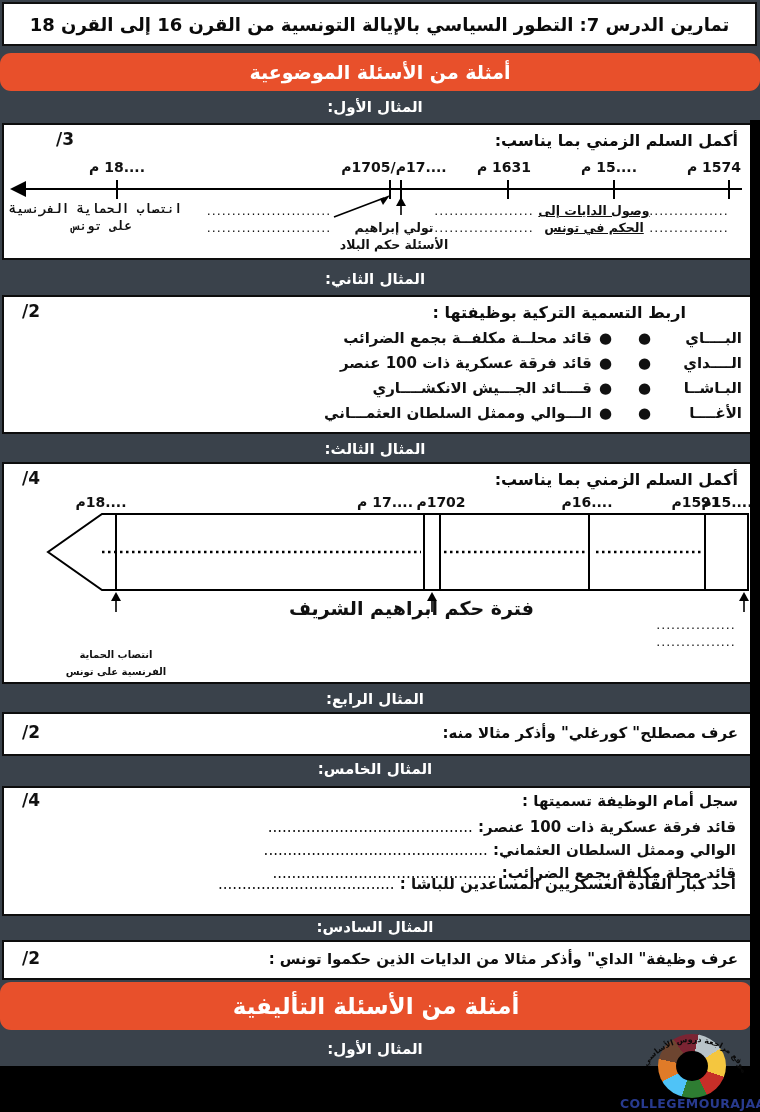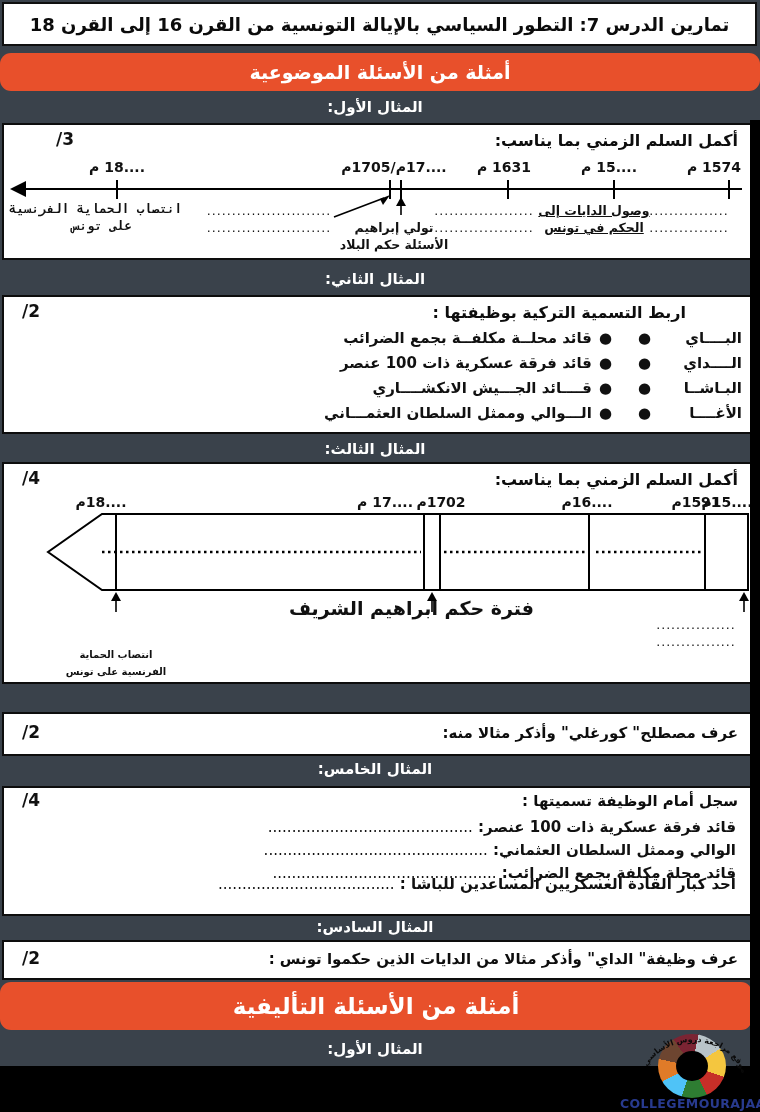--- a/index.html
+++ b/index.html
@@ -196,20 +196,23 @@
     </div>
     <div class="bl" style="left:330px;top:136px;width:200px;font-size:19px;">
       <div>فترة حكم ابراهيم الشريف</div>
     </div>
     <div class="bl" style="left:22px;top:146px;width:180px;font-size:10px;margin-top:36px;">
       <div>انتصاب الحماية</div>
       <div>الفرنسية على تونس</div>
     </div>
   </div>
 
+  <div class="dark-label" style="top:690px;">
+    <span>المثال الرابع:</span>
+  </div>
 
   <div class="white-box" style="top:712px;height:40px;">
     <div class="score" style="left:18px;top:8px;">/2</div>
     <div class="q" style="right:12px;top:10px;font-size:15px;">عرف مصطلح" كورغلي" وأذكر مثالا منه:</div>
   </div>
 
   <div class="dark-label" style="top:760px;">
     <span>المثال الخامس:</span>
   </div>
 

